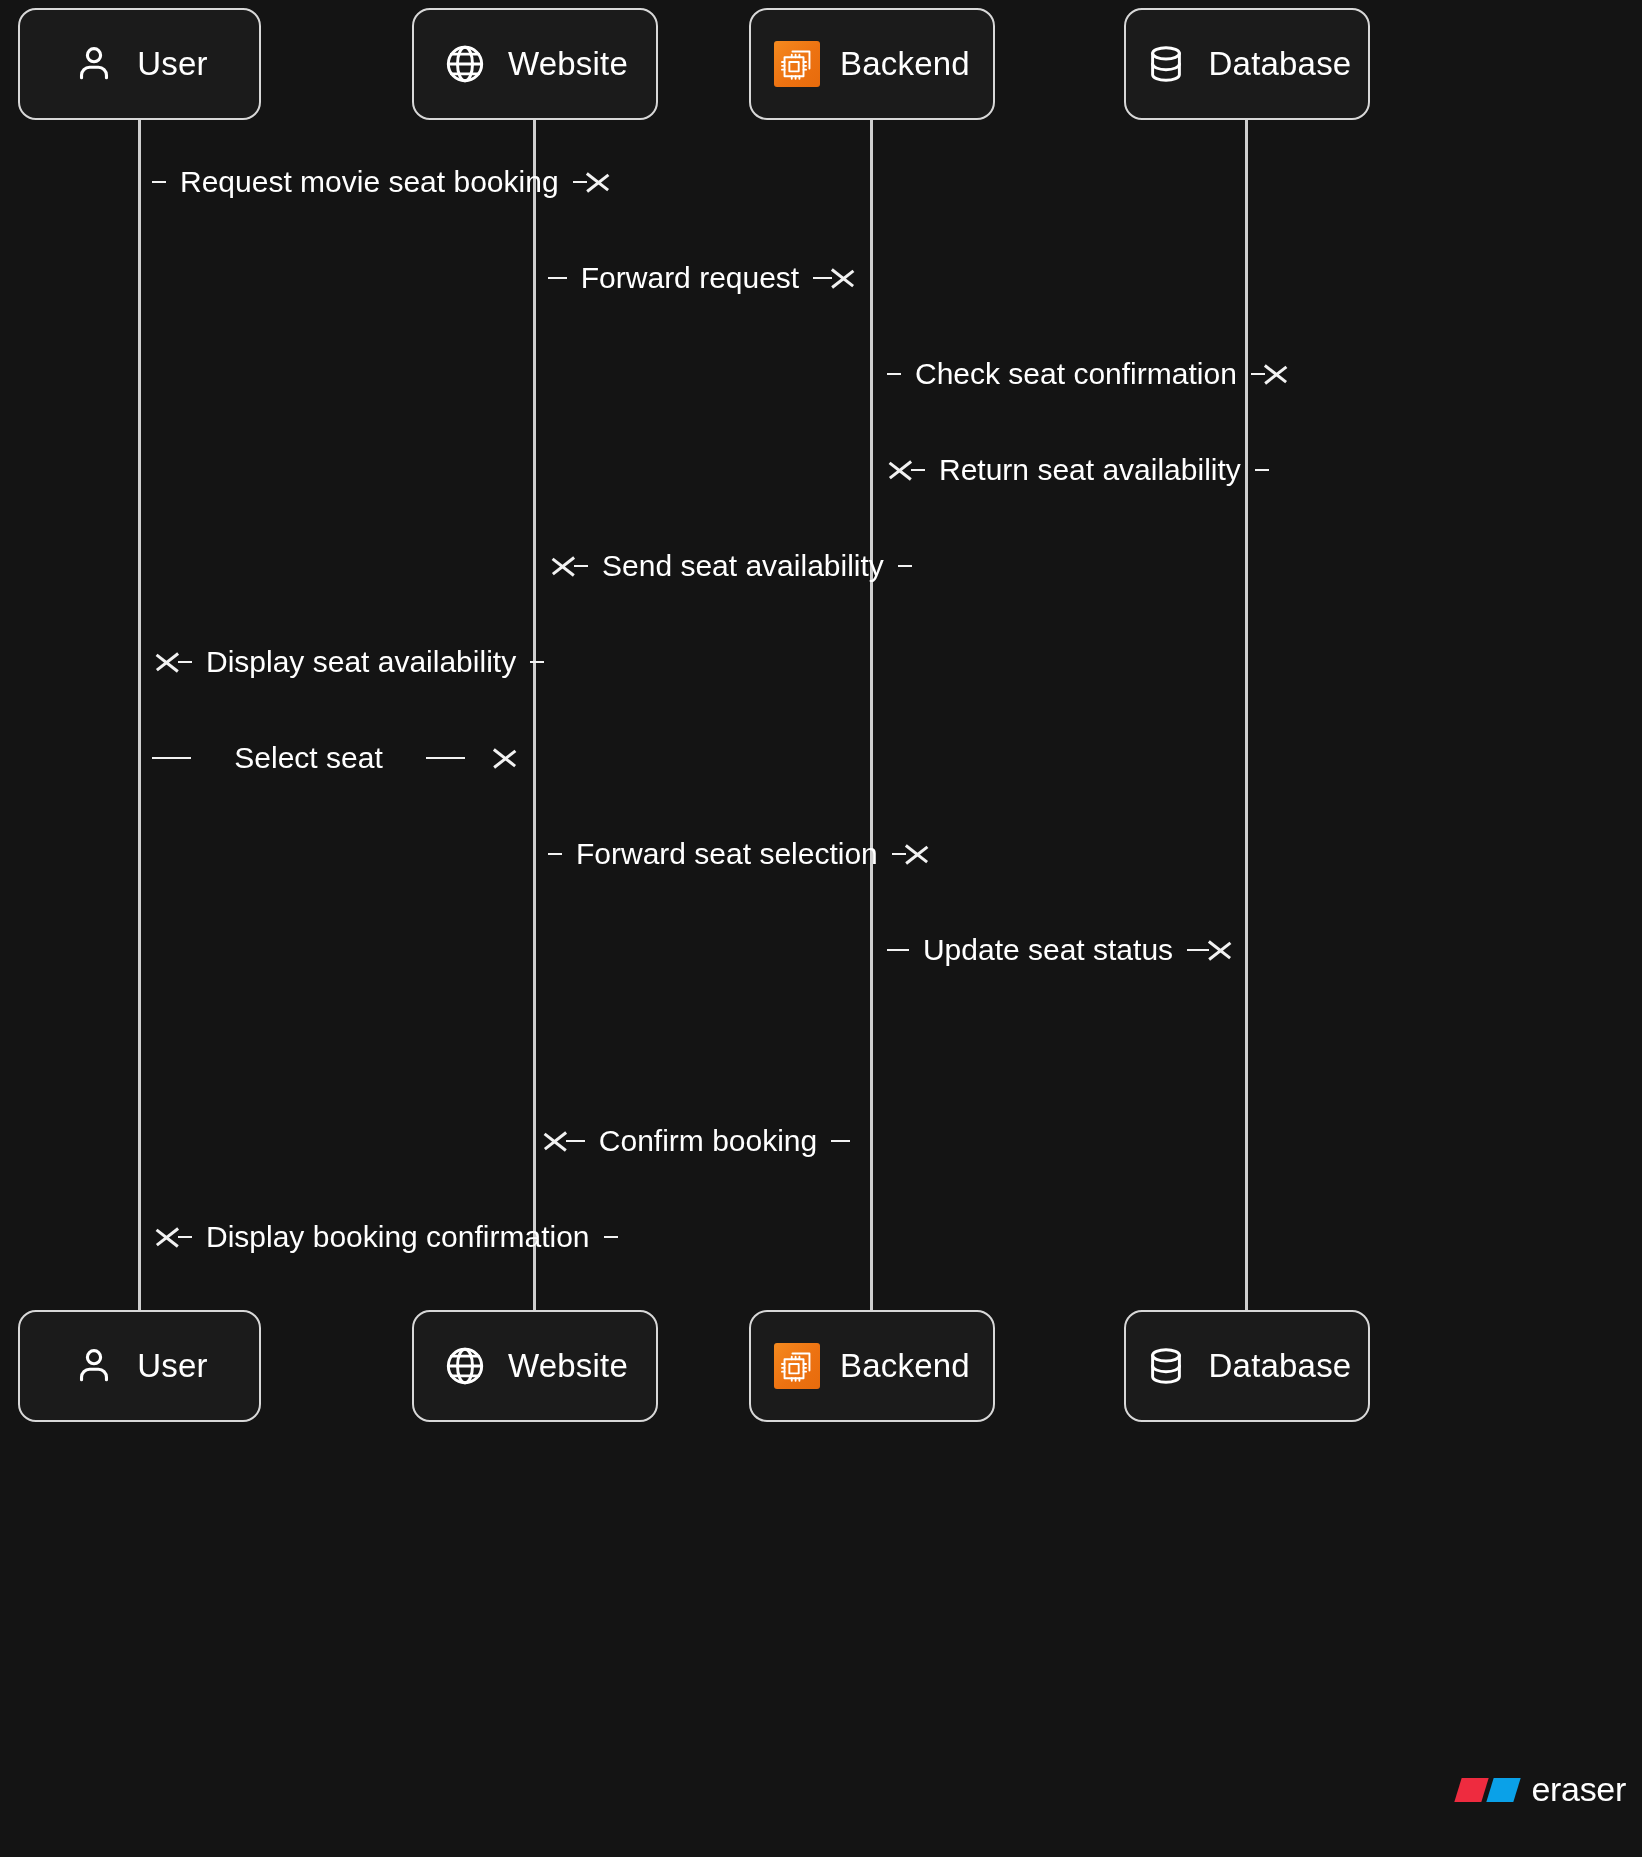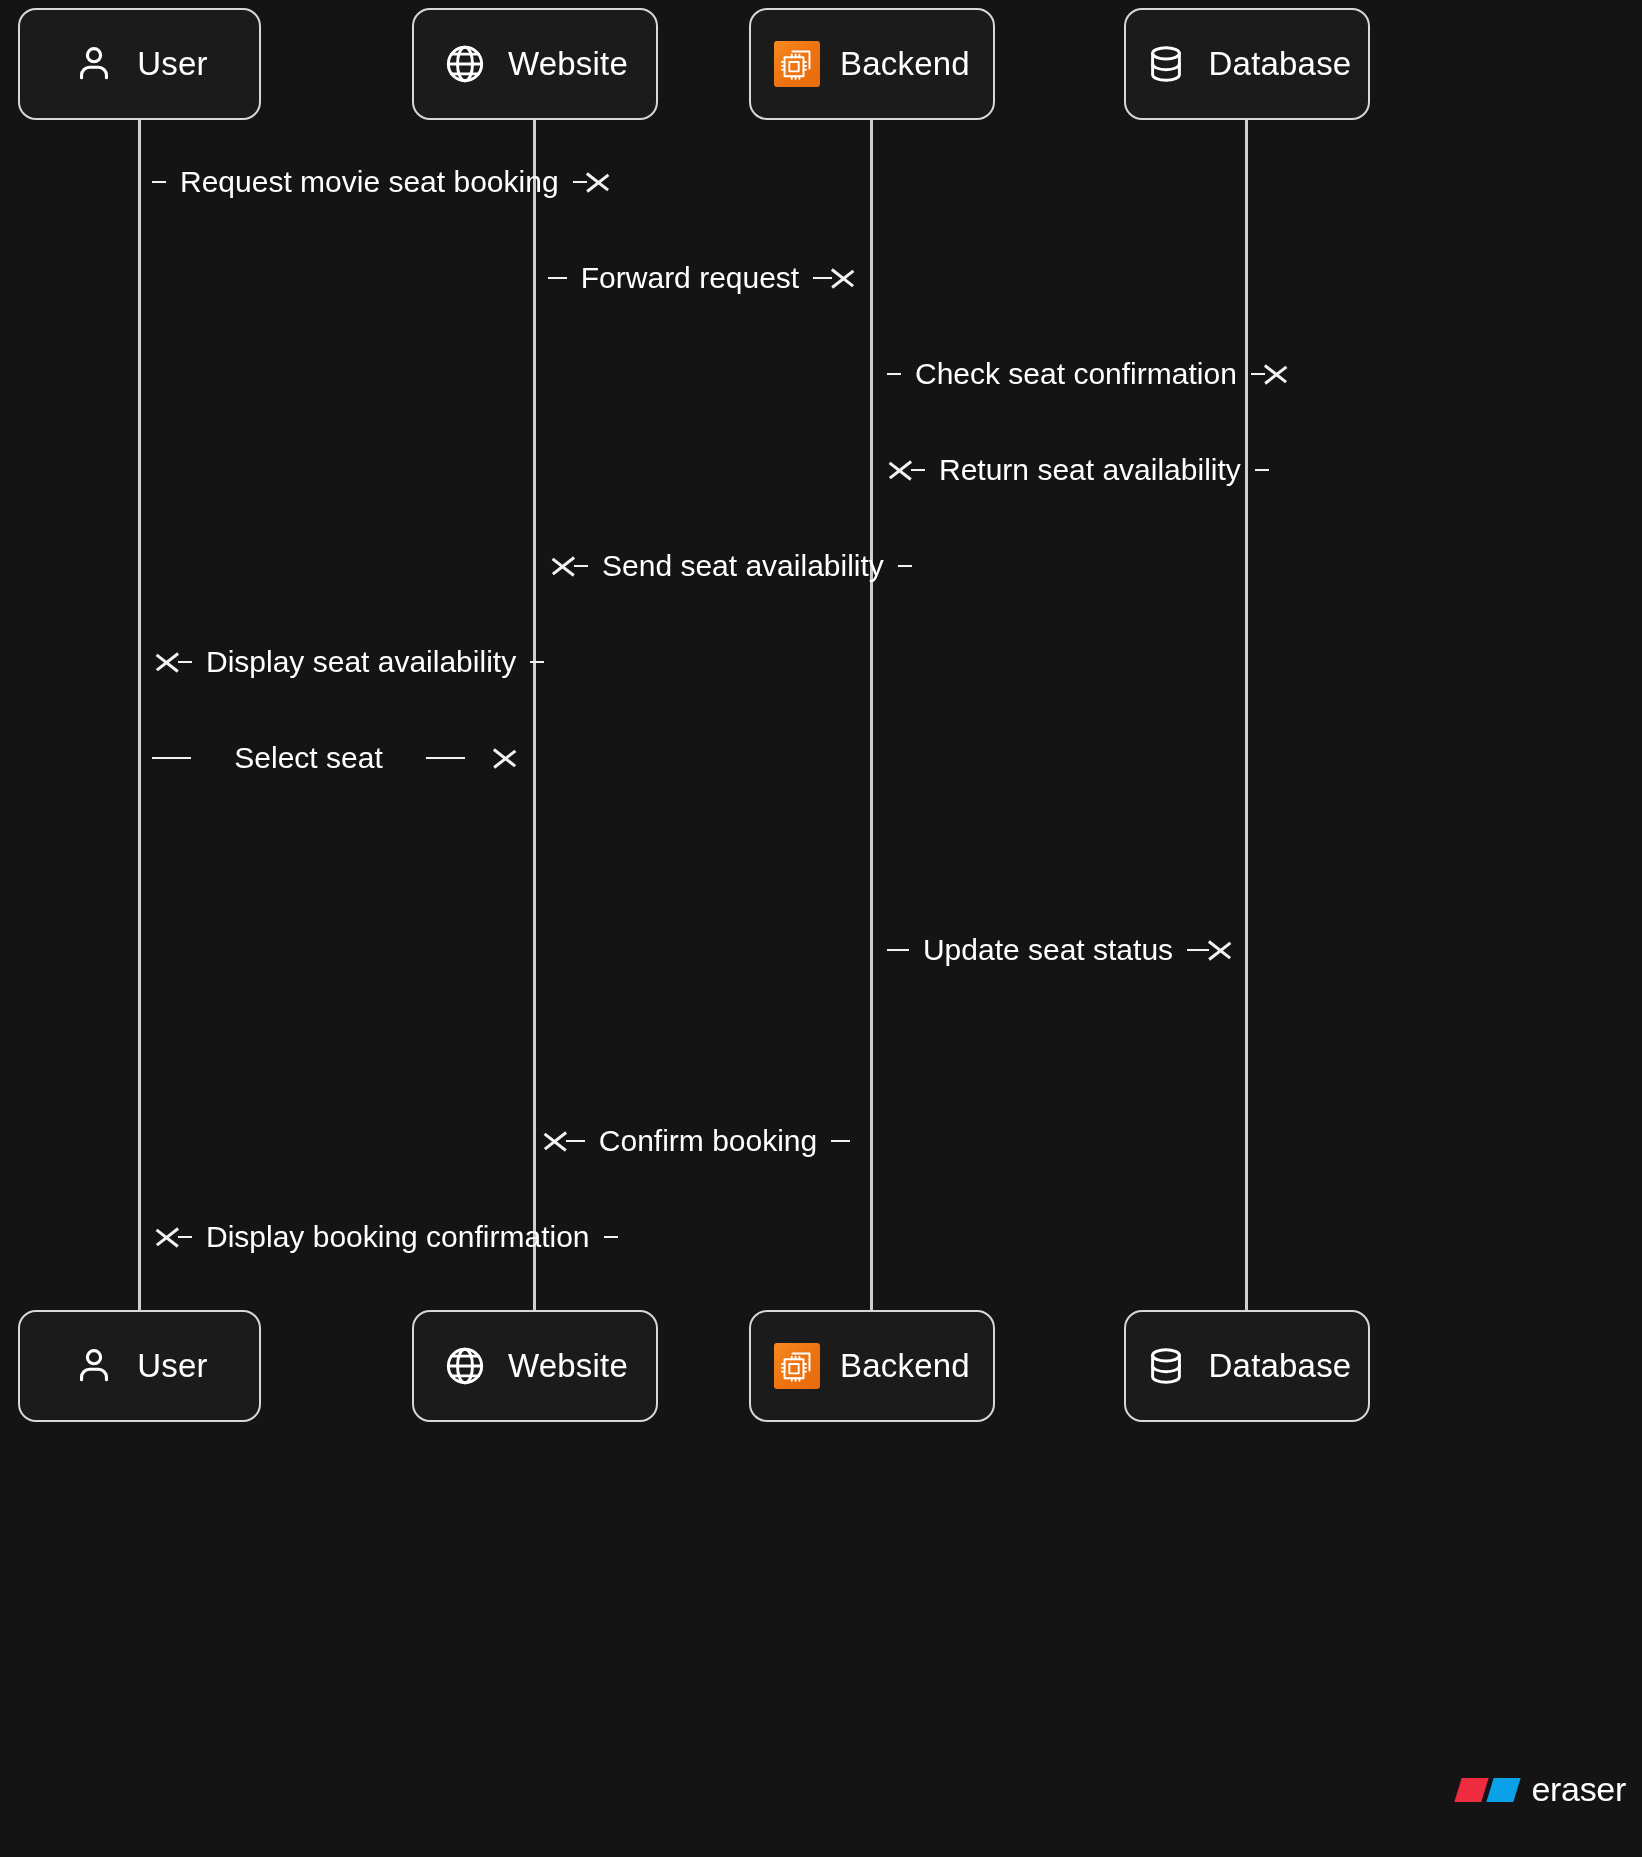--- a/index.html
+++ b/index.html
@@ -259,20 +259,26 @@
     <span class="msg-line"></span>
   </div>
 
   <div class="message" style="left:152px; top:731px; width:368px;gap:29px;">
     <span class="msg-line"></span>
     <span class="msg-text">Select seat</span>
     <span class="msg-line"></span>
     <span class="arrowhead right"></span>
   </div>
 
+  <div class="message" style="left:548px; top:827px; width:310px;">
+    <span class="msg-line"></span>
+    <span class="msg-text">Forward seat selection</span>
+    <span class="msg-line"></span>
+    <span class="arrowhead right"></span>
+  </div>
 
   <div class="message" style="left:887px; top:923px; width:348px;">
     <span class="msg-line"></span>
     <span class="msg-text">Update seat status</span>
     <span class="msg-line"></span>
     <span class="arrowhead right"></span>
   </div>
 
 
   <div class="message" style="left:540px; top:1114px; width:310px;">

